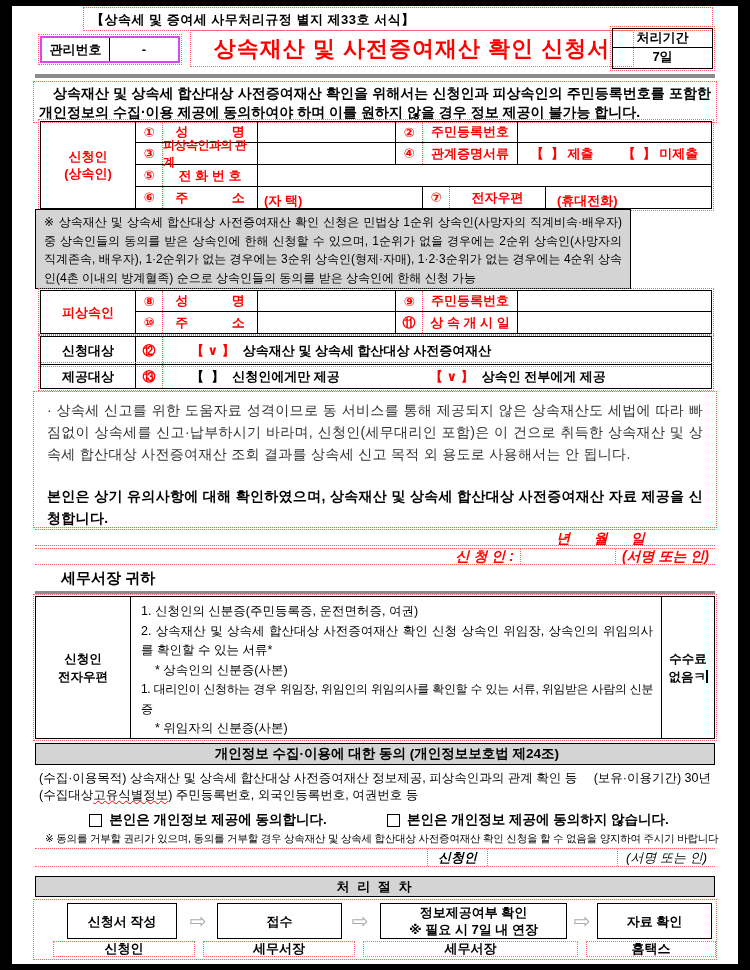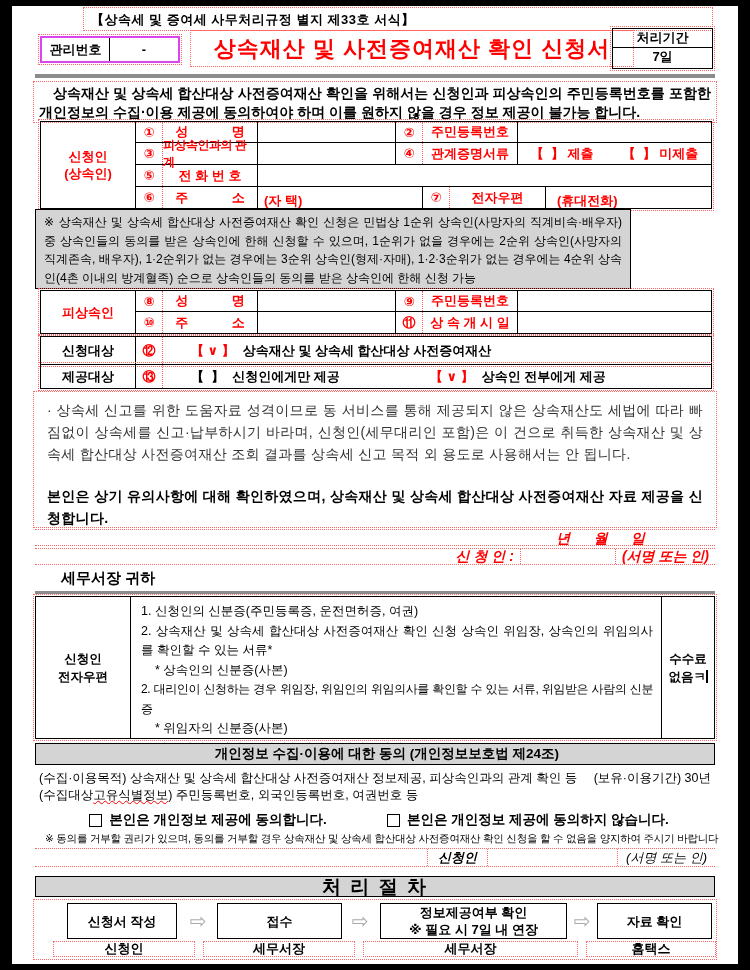--- a/index.html
+++ b/index.html
@@ -62,21 +62,21 @@
   .dtbl .dfee { width:52px; flex-direction:column; line-height:18px; font-weight:600; }
   .caret { display:inline-block; width:1.5px; height:13px; background:#000; vertical-align:-2px; }
 
   .privline { font-size:12.5px; display:flex; align-items:center; padding:0 4px; }
   .wavy { text-decoration:underline; text-decoration-style:wavy; text-decoration-color:#f00; text-decoration-thickness:1px; }
   .cbline { display:flex; align-items:center; font-size:13.5px; font-weight:700; padding-left:8px;justify-content:center; }
   .cb { width:13px; height:13px; border:1.6px solid #000; display:inline-block; margin-right:7px; flex:none; }
   .fineprint { font-size:10.5px; padding-left:10px; letter-spacing:-.2px; white-space:nowrap; }
   .signrow2 { display:flex; font-size:13px; align-items:center; }
 
-  .prochdr { font-size:19px; letter-spacing:2px; }
+  .prochdr { font-size:13px; letter-spacing:2px; }
   .pbox { border:1.5px solid #000; background:#fff; font-size:13px; font-weight:600; text-align:center;
           display:flex; flex-direction:column; align-items:center; justify-content:center; line-height:17px; }
   .parrow { font-size:20px; color:#aaa; font-weight:400; }
   .plbl { border:1px dotted #f66; font-size:13px; font-weight:600; }
 </style>
 </head>
 <body>
 
 <div class="page">
   <div class="sheet">
@@ -203,21 +203,21 @@
 
     <div class="abs dtbl sel" style="left:23px;top:590px;width:680px;height:143px;">
       <div class="dhead cell">
         <span>신청인</span>
         <span>전자우편</span>
       </div>
       <div class="dlist">
         <div>1. 신청인의 신분증(주민등록증, 운전면허증, 여권)</div>
         <div>2. 상속재산 및 상속세 합산대상 사전증여재산 확인 신청 상속인 위임장, 상속인의 위임의사를 확인할 수 있는 서류*</div>
         <div class="sub">* 상속인의 신분증(사본)</div>
-        <div style="font-size:12px;letter-spacing:-.4px;">2. 대리인이 신청하는 경우 위임장, 위임인의 위임의사를 확인할 수 있는 서류, 위임받은 사람의 신분증</div>
+        <div style="font-size:12px;letter-spacing:-.4px;">1. 대리인이 신청하는 경우 위임장, 위임인의 위임의사를 확인할 수 있는 서류, 위임받은 사람의 신분증</div>
         <div class="sub">* 위임자의 신분증(사본)</div>
         <div>4. 가족관계증명서 등 피상속인과의 관계증명서류</div>
       </div>
       <div class="dfee cell">
         <span>수수료</span>
         <span><span>없음ㅋ</span><span class="caret"></span></span>
       </div>
     </div>
 
     <div class="abs graybar ctr" style="left:23px;top:737px;width:680px;height:22px;font-size:13.5px;padding-left:24px;">개인정보 수집·이용에 대한 동의 (개인정보보호법 제24조)</div>

